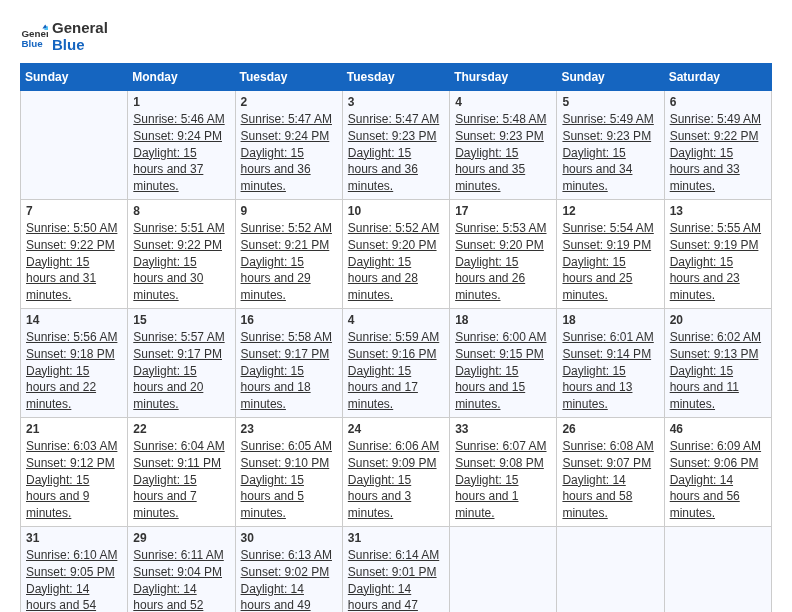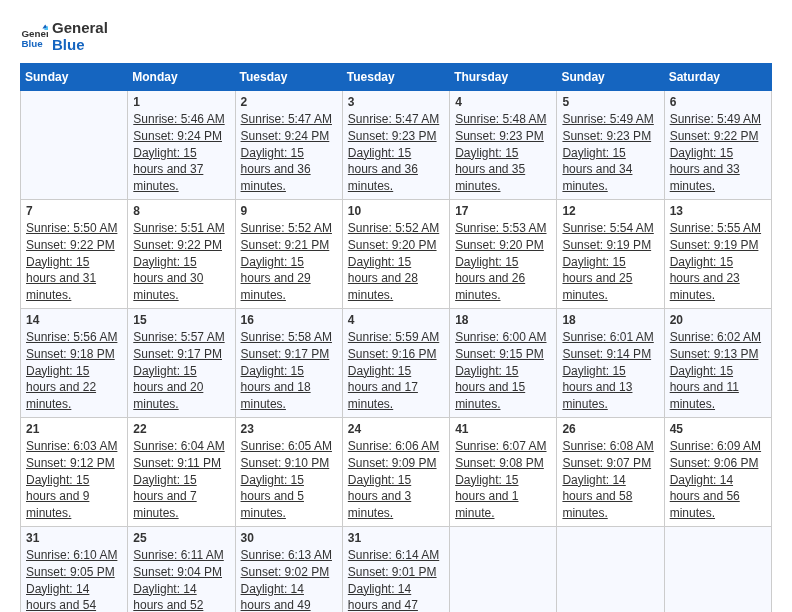--- a/index.html
+++ b/index.html
@@ -210,39 +210,39 @@
         </td>
         <td>
           <span class="day-number">23</span>
           <div class="day-info">Sunrise: 6:05 AM<br>Sunset: 9:10 PM<br>Daylight: 15 hours and 5 minutes.</div>
         </td>
         <td>
           <span class="day-number">24</span>
           <div class="day-info">Sunrise: 6:06 AM<br>Sunset: 9:09 PM<br>Daylight: 15 hours and 3 minutes.</div>
         </td>
         <td>
-          <span class="day-number">41</span>
+          <span class="day-number">33</span>
           <div class="day-info">Sunrise: 6:07 AM<br>Sunset: 9:08 PM<br>Daylight: 15 hours and 1 minute.</div>
         </td>
         <td>
           <span class="day-number">26</span>
           <div class="day-info">Sunrise: 6:08 AM<br>Sunset: 9:07 PM<br>Daylight: 14 hours and 58 minutes.</div>
         </td>
         <td>
-          <span class="day-number">45</span>
+          <span class="day-number">46</span>
           <div class="day-info">Sunrise: 6:09 AM<br>Sunset: 9:06 PM<br>Daylight: 14 hours and 56 minutes.</div>
         </td>
       </tr>
       <tr>
         <td>
           <span class="day-number">31</span>
           <div class="day-info">Sunrise: 6:10 AM<br>Sunset: 9:05 PM<br>Daylight: 14 hours and 54 minutes.</div>
         </td>
         <td>
-          <span class="day-number">25</span>
+          <span class="day-number">29</span>
           <div class="day-info">Sunrise: 6:11 AM<br>Sunset: 9:04 PM<br>Daylight: 14 hours and 52 minutes.</div>
         </td>
         <td>
           <span class="day-number">30</span>
           <div class="day-info">Sunrise: 6:13 AM<br>Sunset: 9:02 PM<br>Daylight: 14 hours and 49 minutes.</div>
         </td>
         <td>
           <span class="day-number">31</span>
           <div class="day-info">Sunrise: 6:14 AM<br>Sunset: 9:01 PM<br>Daylight: 14 hours and 47 minutes.</div>
         </td>

